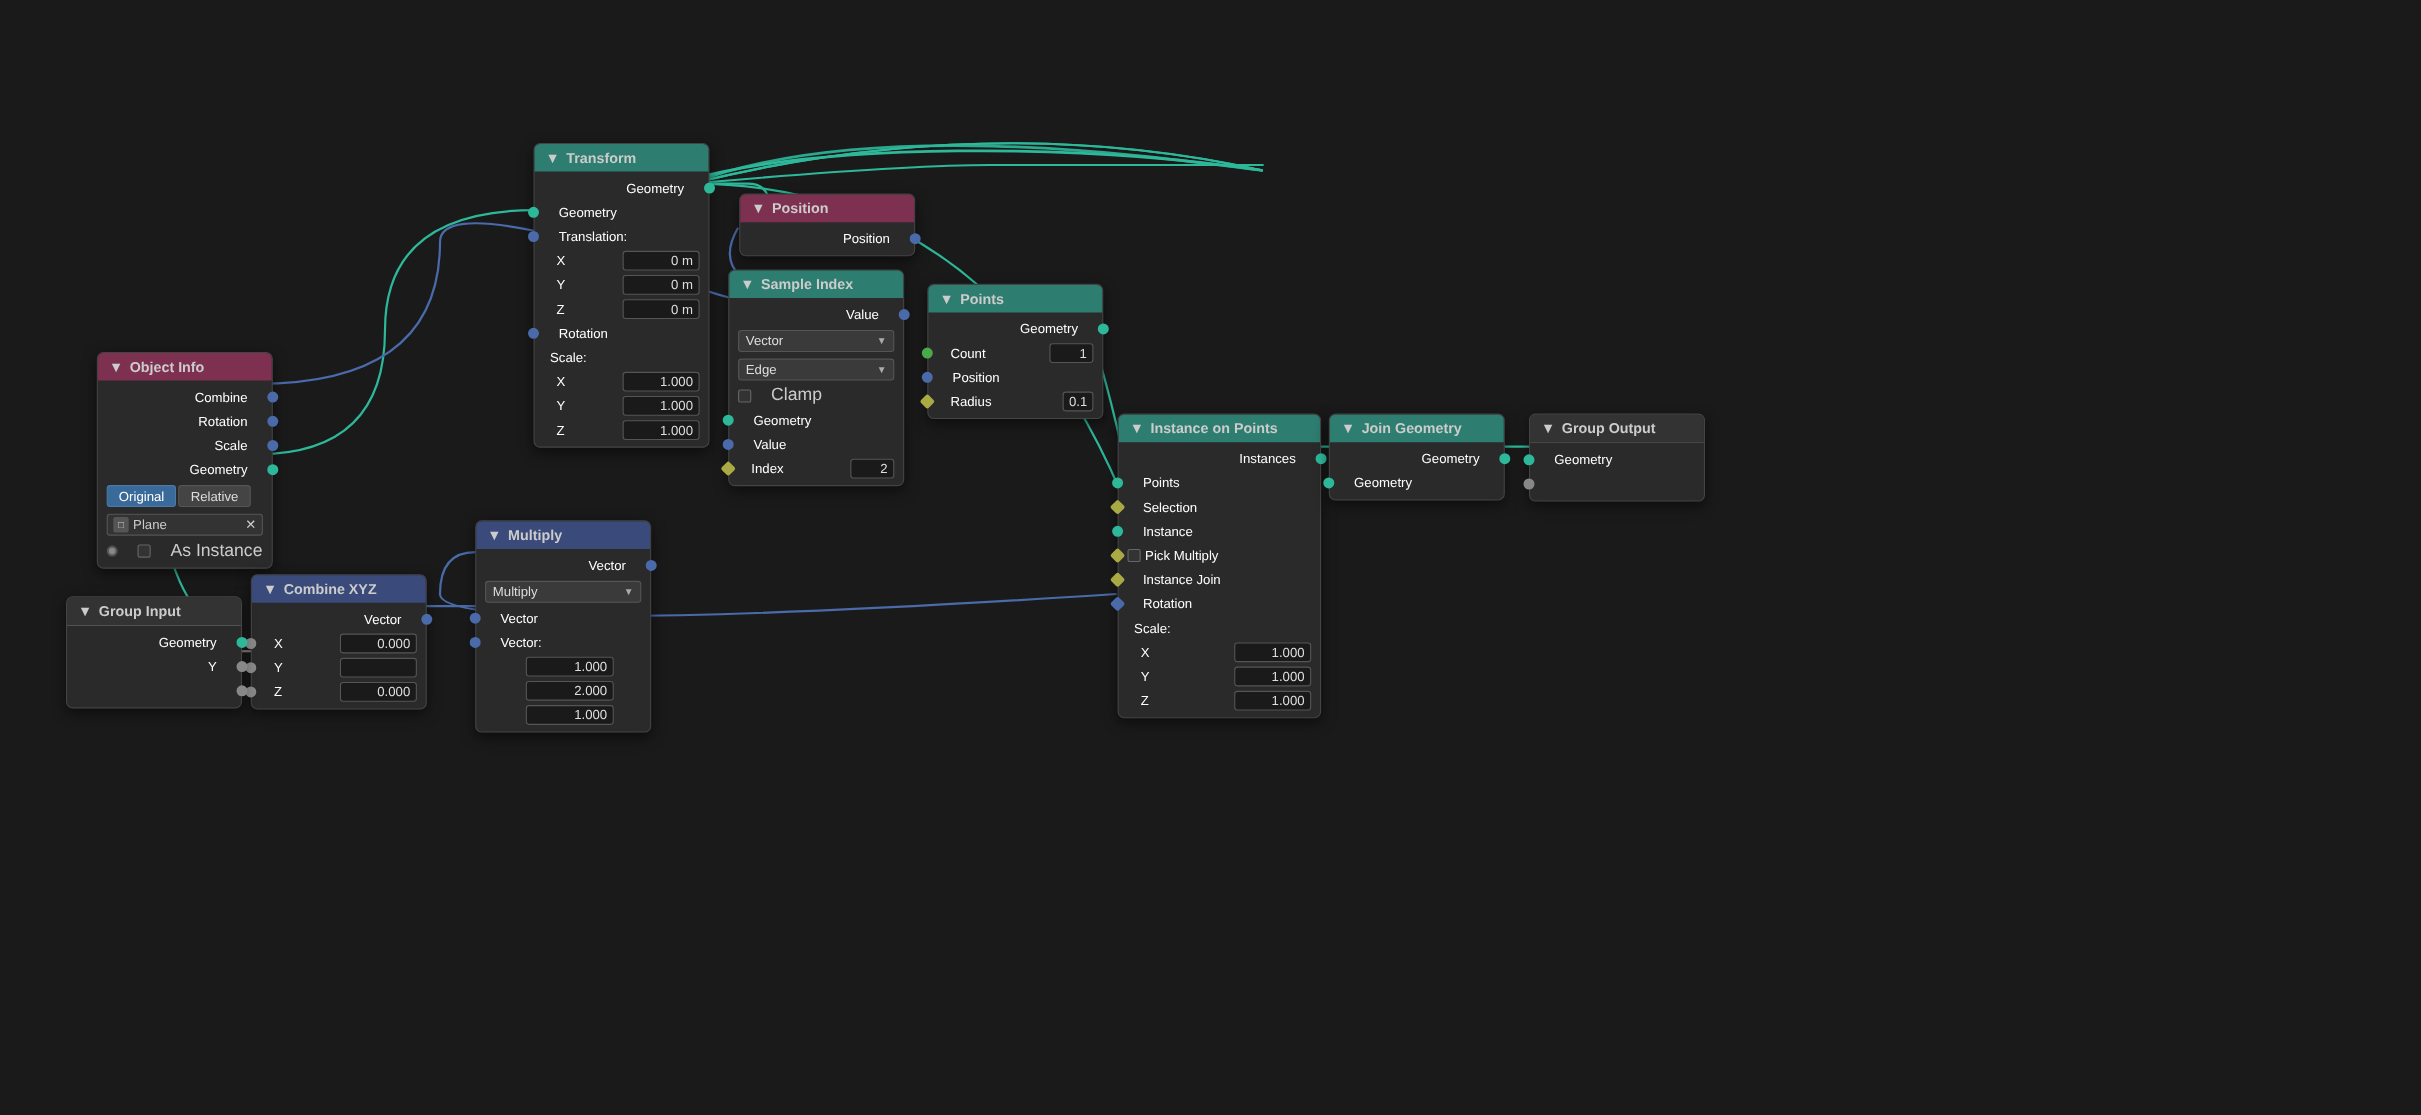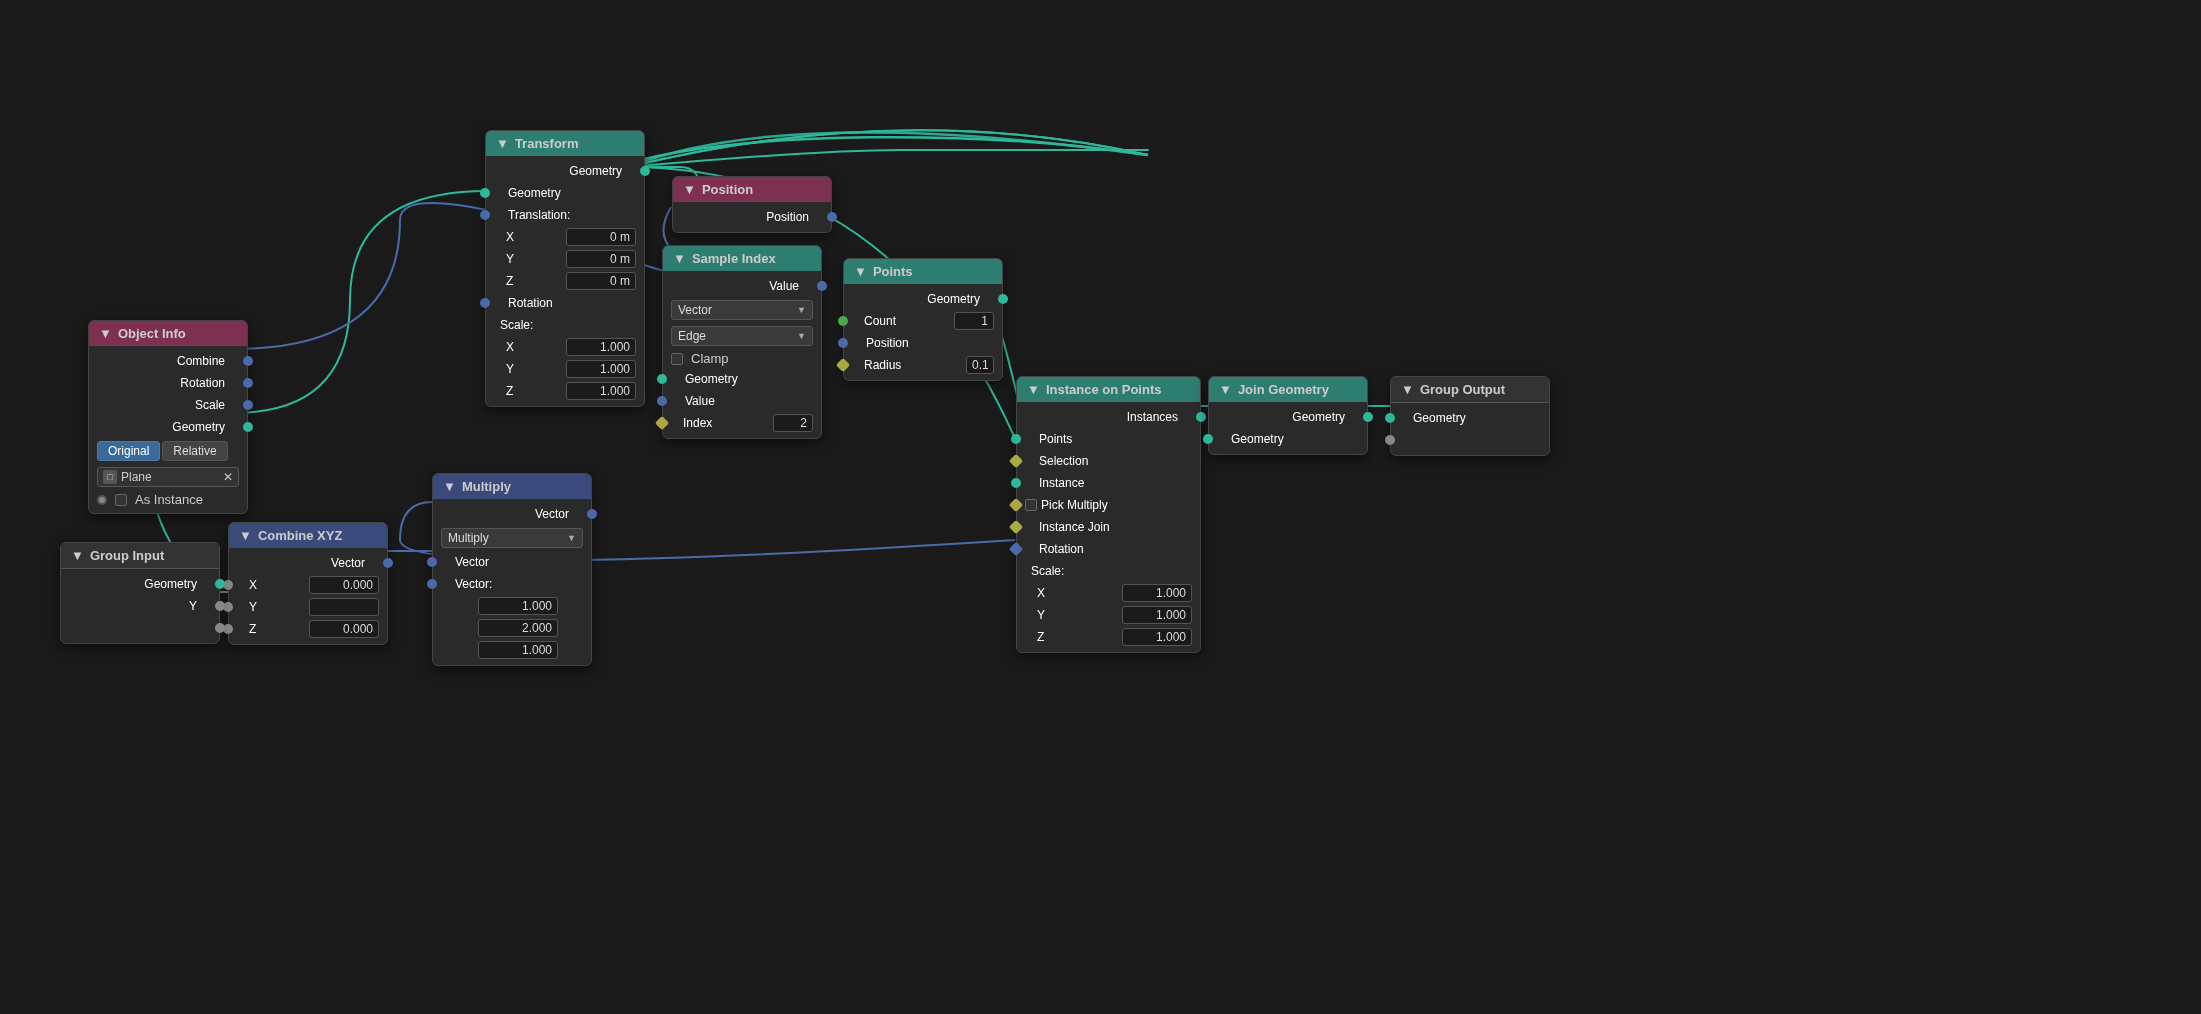--- a/index.html
+++ b/index.html
@@ -137,23 +137,23 @@
       background: #333;
       border: 1px solid #555;
       border-radius: 3px;
       padding: 2px 5px;
       gap: 4px;
       font-size: 12px;
     }
     .checkbox-row {
       display: flex;
       align-items: center;
-      gap: 8px;
+      gap: 18px;
       padding: 2px 8px;
-      font-size: 13px;
+      font-size: 16px;
     }
     .cb-box {
       width: 12px; height: 12px;
       border: 1px solid #666;
       background: #333;
       border-radius: 2px;
     }
     .node-label-right {
       text-align: right;
       padding-right: 14px;

